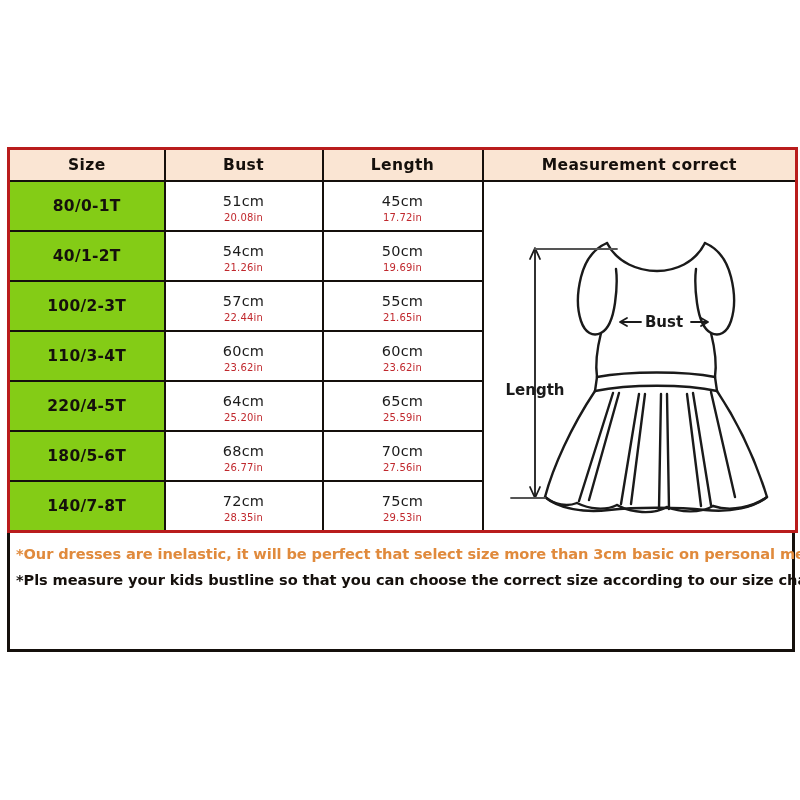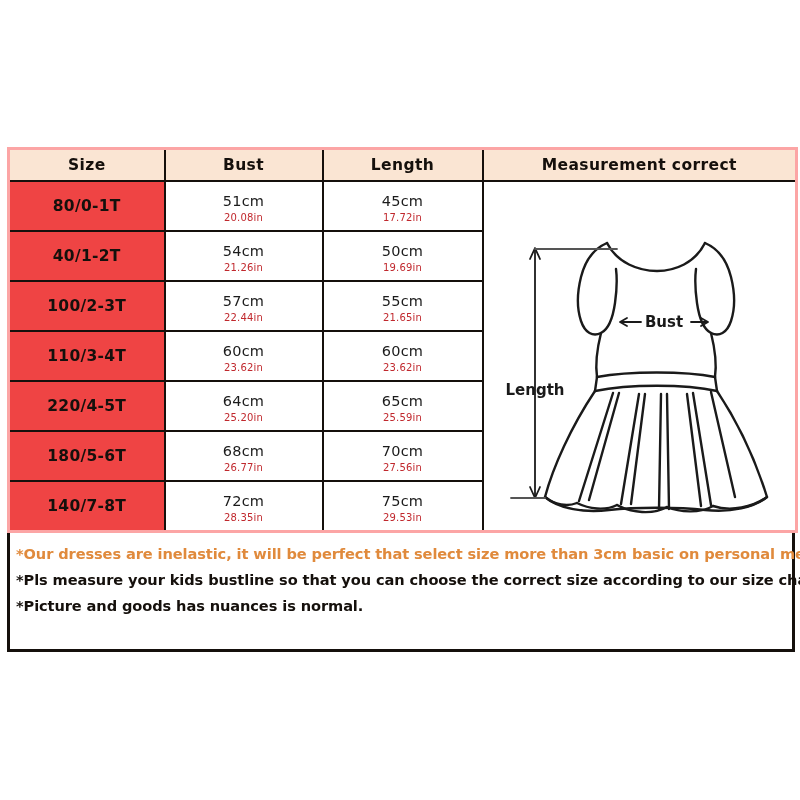--- a/index.html
+++ b/index.html
@@ -22,21 +22,21 @@
     width: 788px;
     height: 491px;
     box-sizing: border-box;
   }
 
   
   table.size-table {
     border-collapse: collapse;
     table-layout: fixed;
     width: 788px;
-    border: 3px solid #fca5a5;
+    border: 3px solid #b91c1c;
     background: #ffffff;
   }
 
   table.size-table td,
   table.size-table th {
     border: 2px solid #15100c;
     padding: 0;
     text-align: center;
     vertical-align: middle;
   }
@@ -49,21 +49,21 @@
   .hdr {
     background: #fae5d3;
     height: 30px;
     font-size: 15.5px;
     font-weight: bold;
     letter-spacing: 0.4px;
     color: #15100c;
   }
 
   .size-cell {
-    background: #ef4444;
+    background: #84cc16;
     height: 48px;
     font-size: 15.5px;
     font-weight: bold;
     color: #15100c;
     letter-spacing: 0.3px;
   }
 
   .meas-cell {
     background: #ffffff;
     height: 48px;
@@ -293,16 +293,15 @@
           <span class="cm">75cm</span>
           <span class="inch">29.53in</span>
         </td>
       </tr>
     </tbody>
   </table>
 
   <div class="notes-box">
     <div class="note-line accent">*Our dresses are inelastic, it will be perfect that select size more than 3cm basic on personal measures.</div>
     <div class="note-line">*Pls measure your kids bustline so that you can choose the correct size according to our size chart.</div>
-    <div class="note-line">*Picture and goods has nuances is normal.</div>
   </div>
 
 </div>
 
 </body></html>

